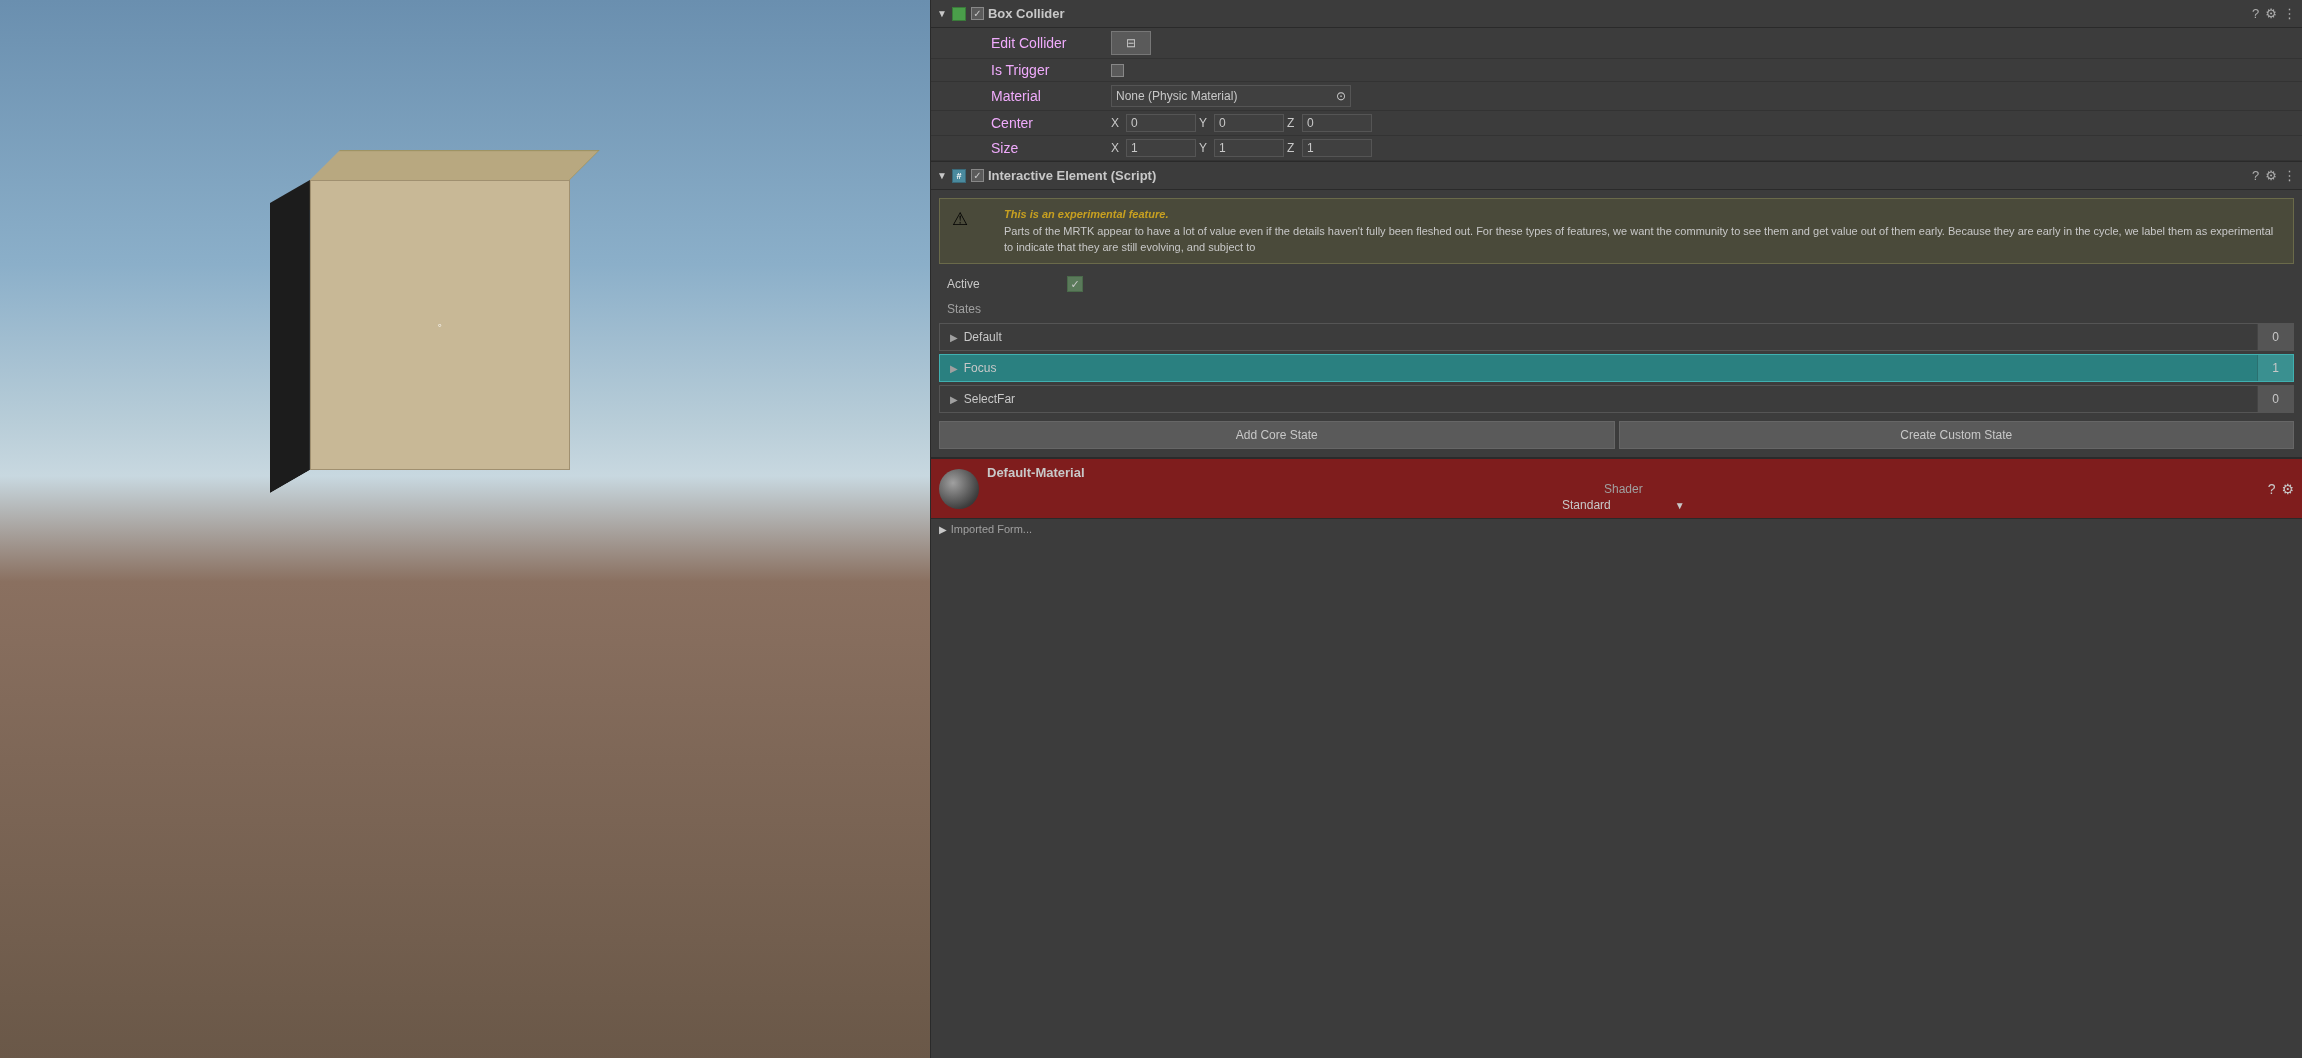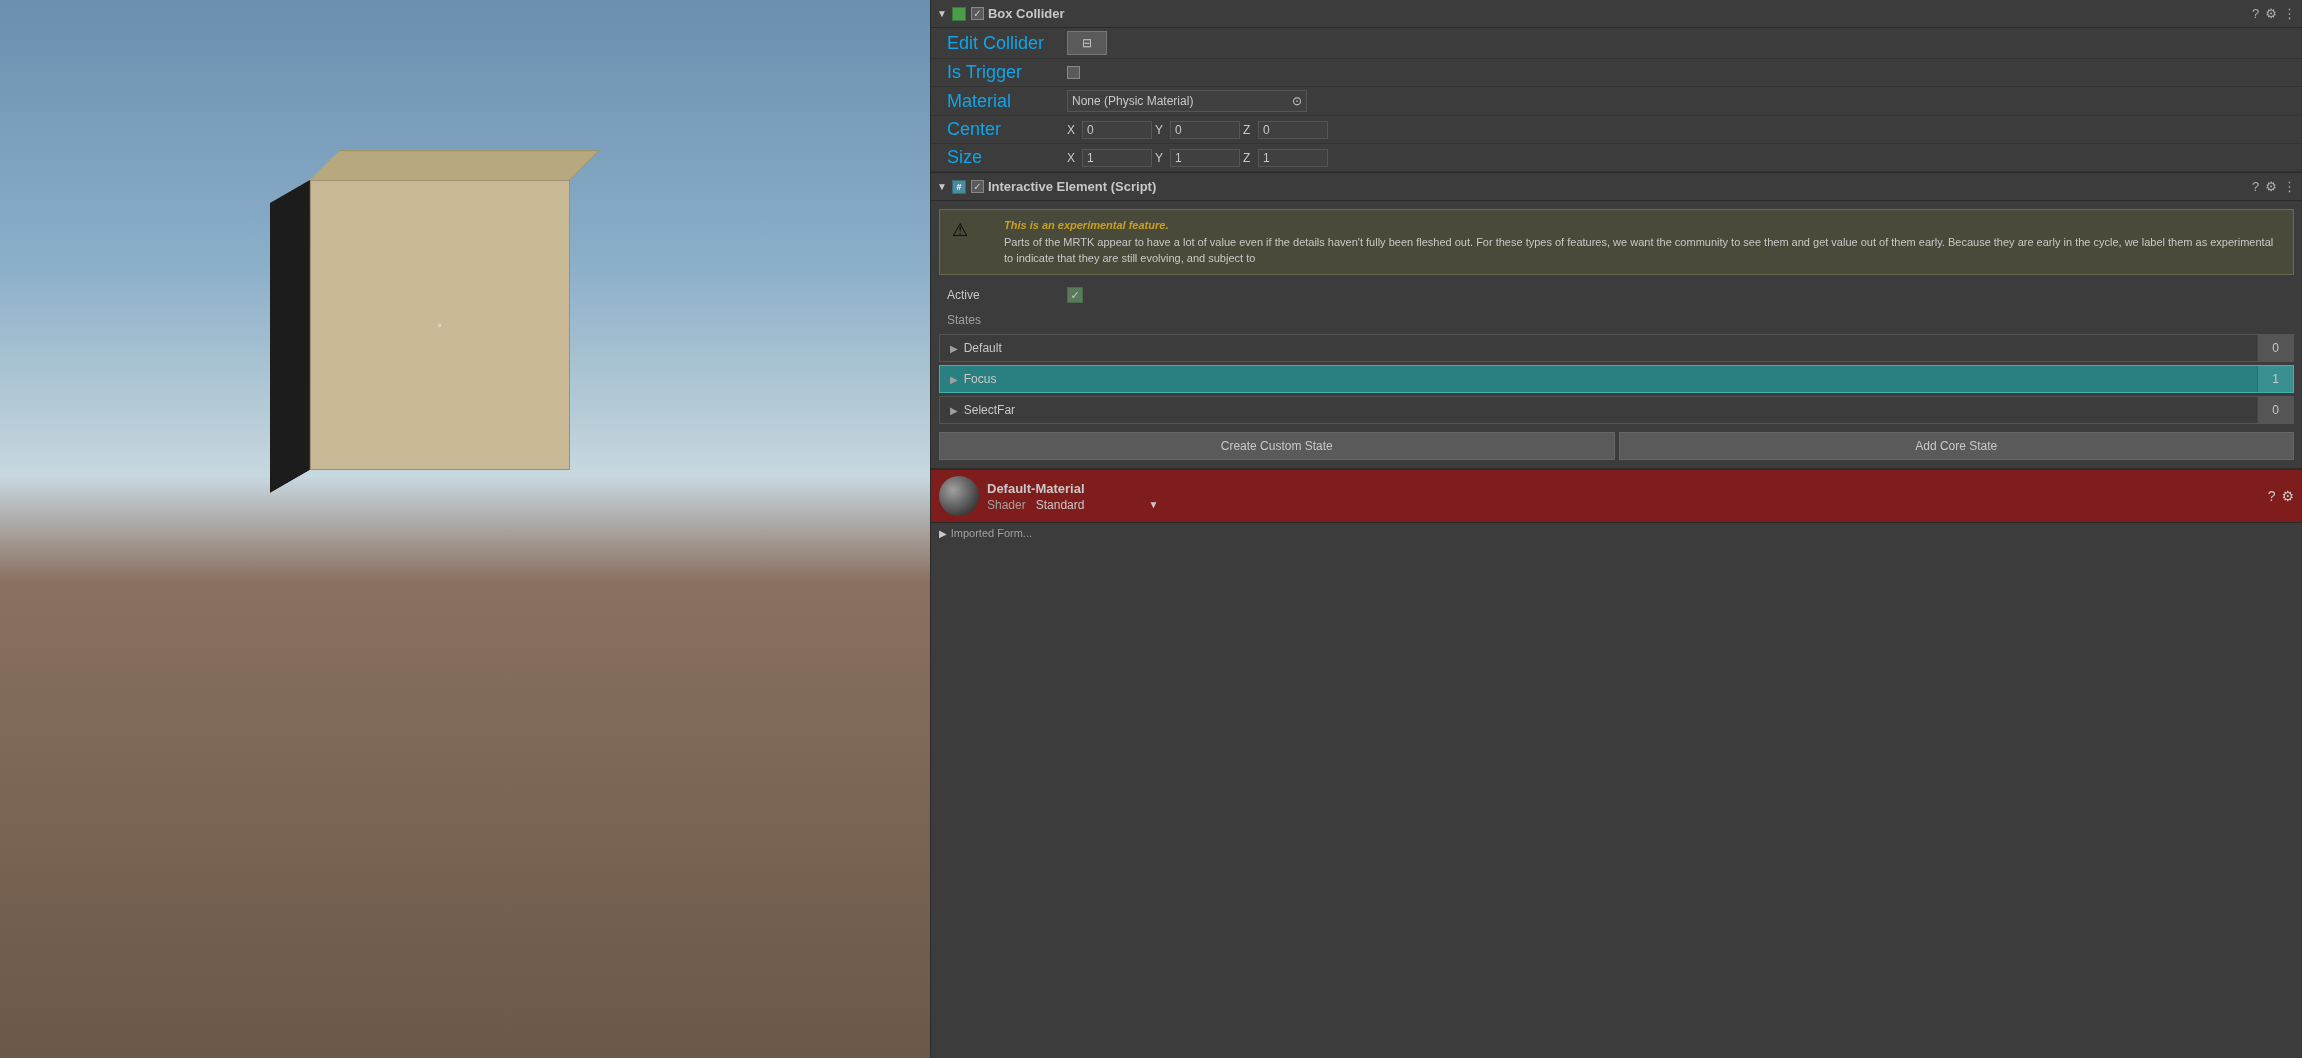--- a/index.html
+++ b/index.html
@@ -151,23 +151,24 @@
     
     .prop-row {
       display: flex;
       align-items: center;
       padding: 3px 8px 3px 16px;
       min-height: 22px;
       border-bottom: 1px solid #333;
     }
 
     .prop-label {
-      color: #0ea5e9;
+      color: #f0abfc;
       min-width: 120px;
-      font-size: 18px;
+      font-size: 14px;
+      margin-left: 44px;
     }
 
     .prop-value {
       flex: 1;
       display: flex;
       align-items: center;
       gap: 4px;
     }
 
     .input-field {
@@ -355,22 +356,23 @@
 
     .material-name {
       color: #c8c8c8;
       font-size: 13px;
       font-weight: bold;
     }
 
     .material-shader-row {
       display: flex;
       align-items: center;
-      gap: 10px;
+      gap: 2px;
       margin-top: 2px;
+      flex-direction: column;
     }
 
     .material-shader-label {
       color: #a0a0a0;
       font-size: 12px;
     }
 
     .material-shader-value {
       color: #c8c8c8;
       font-size: 12px;
@@ -603,22 +605,22 @@
 
     <div class="state-row">
       <div class="state-expand">
         <span class="arrow">▶</span>
         <span>SelectFar</span>
       </div>
       <div class="state-count">0</div>
     </div>
 
     <div class="button-row">
+      <button class="btn-gray">Add Core State</button>
       <button class="btn-gray">Create Custom State</button>
-      <button class="btn-gray">Add Core State</button>
     </div>
   </div>
 
   <div class="divider"></div>
 
   <div class="material-section">
     <div class="material-sphere"></div>
     <div class="material-info">
       <div class="material-name">Default-Material</div>
       <div class="material-shader-row">

